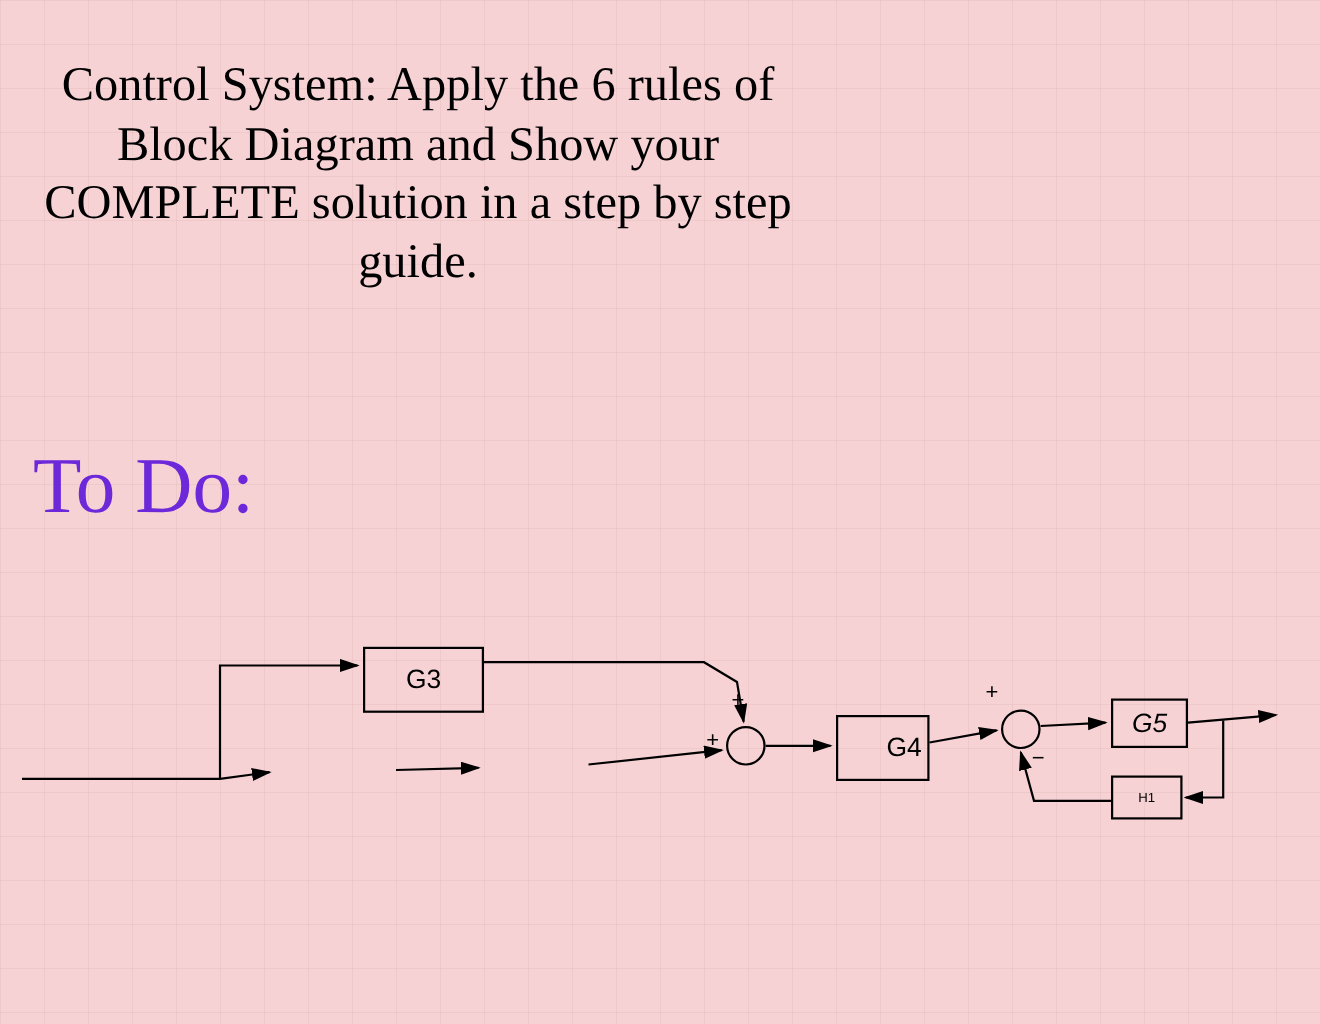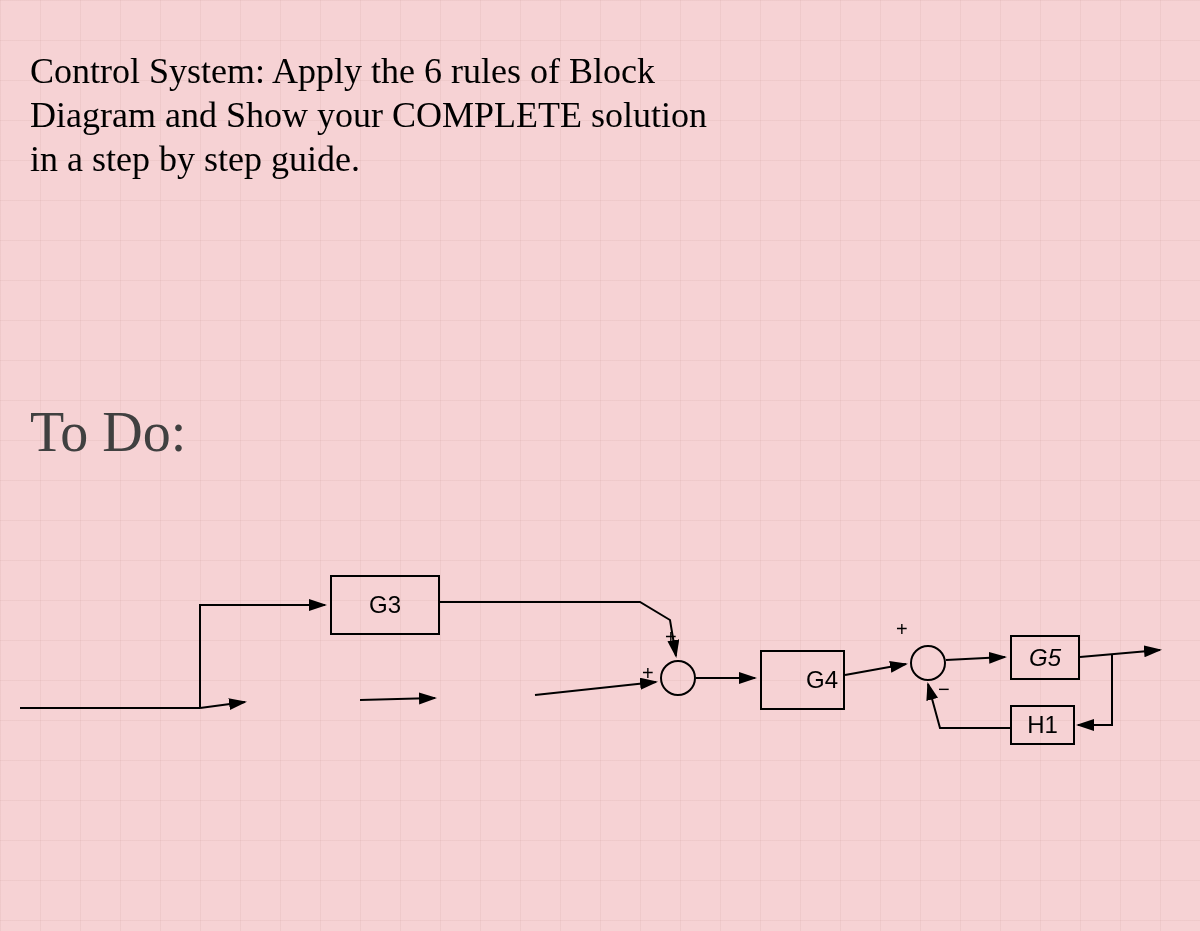--- a/index.html
+++ b/index.html
@@ -13,54 +13,55 @@
       background-size: 40px 40px;
       font-family: Georgia, 'Times New Roman', serif;
       position: relative;
       overflow: hidden;
     }
     .title-block {
       position: absolute;
       top: 50px;
       left: 30px;
       width: 700px;
-      font-size: 36px;
+      font-size: 44px;
       line-height: 1.22;
       color: #000;
+      text-align: center;
     }
     .todo-label {
       position: absolute;
       top: 400px;
       left: 30px;
-      font-size: 56px;
-      color: #404040;
+      font-size: 72px;
+      color: #6d28d9;
     }
     .diagram {
       position: absolute;
       top: 560px;
       left: 0;
       width: 1200px;
       height: 300px;
     }
     .box {
       position: absolute;
       border: 2px solid #000;
       background: transparent;
       display: flex;
       align-items: center;
       justify-content: center;
       font-family: 'Comic Sans MS', cursive, sans-serif;
       font-size: 24px;
     }
-    .box-g3 { top: 15px;  left: 330px; width: 110px; height: 60px; }
+    .box-g3 { top: 28px;  left: 330px; width: 110px; height: 60px; }
     .box-g1 { top: 110px; left: 250px; width: 110px; height: 60px; }
     .box-g2 { top: 110px; left: 440px; width: 95px;  height: 55px; }
     .box-g4 { top: 90px;  left: 760px; width: 85px;  height: 60px; padding-left: 39px; }
     .box-g5 { top: 75px;  left: 1010px; width: 70px; height: 45px; font-style: italic; }
-    .box-h1 { top: 145px; left: 1010px; width: 65px; height: 40px; font-size: 24px; }
+    .box-h1 { top: 145px; left: 1010px; width: 65px; height: 40px; font-size: 12px; }
     .summ {
       position: absolute;
       width: 36px;
       height: 36px;
       border: 2px solid #000;
       border-radius: 50%;
       background: transparent;
     }
     .summ1 { top: 100px; left: 660px; }
     .summ2 { top: 85px;  left: 910px; }

